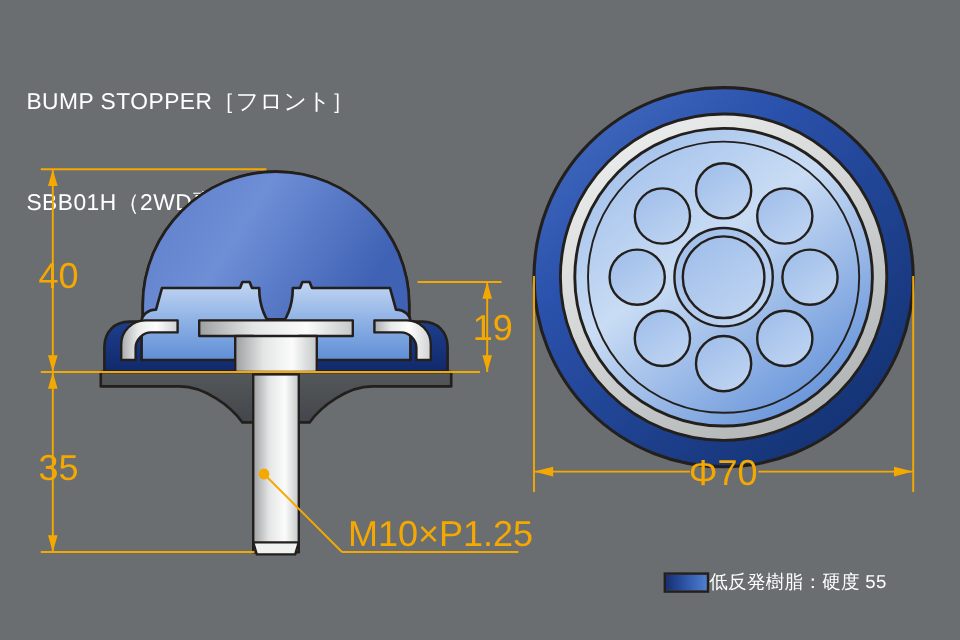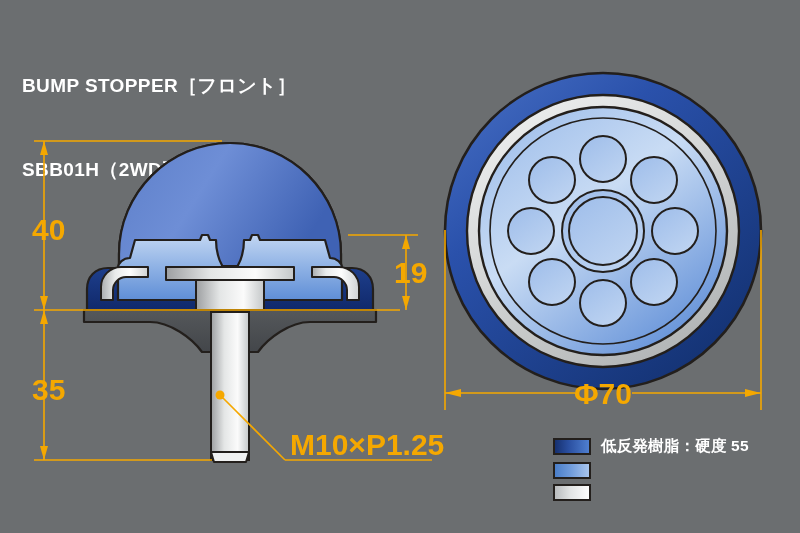--- a/index.html
+++ b/index.html
@@ -7,21 +7,20 @@
     padding: 0;
     background: #6b6e70;
   }
   #stage {
     position: relative;
     width: 800px;
     height: 533px;
     background: #6b6e70;
     overflow: hidden;
     font-family: "Liberation Sans", "DejaVu Sans", sans-serif;
-    font-weight: bold;
   }
   #titleBlock {
     position: absolute;
     left: 22px;
     top: 16px;
     color: #ffffff;
     font-size: 19px;
     line-height: 28px;
     letter-spacing: 0.4px;
     white-space: pre;
@@ -40,21 +39,21 @@
     position: absolute;
     left: 553px;
     top: 436px;
     display: flex;
     flex-direction: column;
     gap: 5px;
   }
   .legend-row {
     display: flex;
     align-items: center;
-    gap: 10px;
+    margin-top: 39px;
   }
   .swatch {
     width: 38px;
     height: 17px;
     border: 2px solid #231f1c;
     box-sizing: border-box;
     flex: 0 0 auto;
   }
   .sw-low  { background: linear-gradient(to right, #16306f 0%, #2a4fa0 40%, #4f7fd0 100%); }
   .sw-mid  { background: linear-gradient(to right, #4a7ec8 0%, #6f9bdb 45%, #a9c6ee 100%); }

